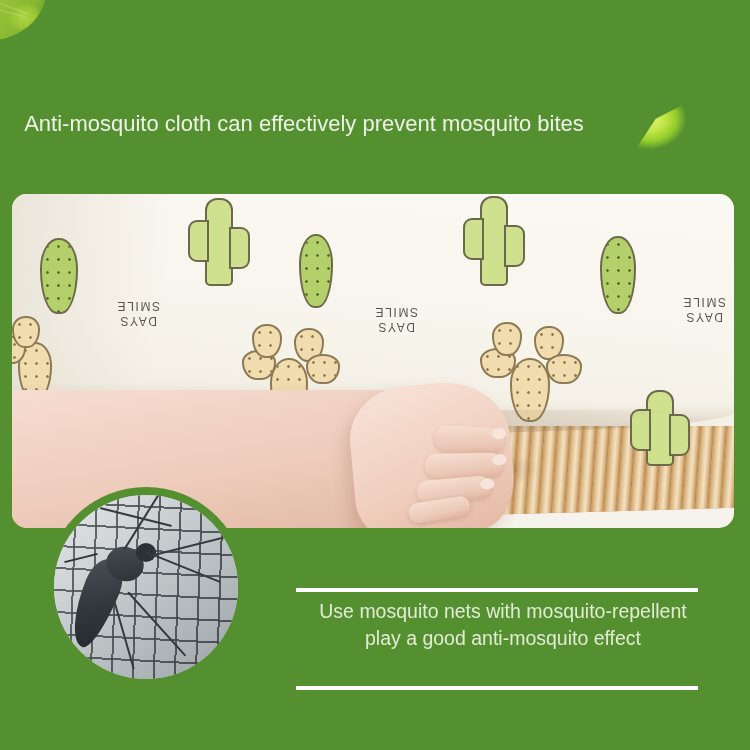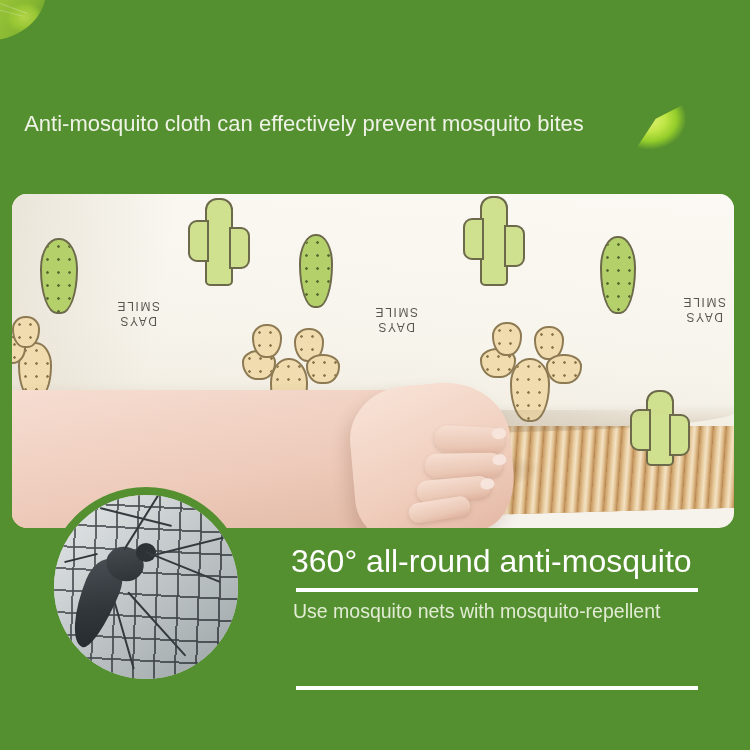--- a/index.html
+++ b/index.html
@@ -315,20 +315,21 @@
   .rule.top { top: 588px; }
   .rule.bottom { top: 686px; }
   .b-body {
     position: absolute;
     left: 293px; top: 598px;
     width: 420px;
     color: #e2ecd5;
     font-size: 19.5px;
     line-height: 27px;
     font-weight: 400;
+    text-align: center;
   }
   .b-body span { display: block; white-space: nowrap; }
 </style>
 </head>
 <body>
 
 <div id="poster">
 
   <div class="header">
     <div class="hdr-leaf-tl"></div>
@@ -453,20 +454,20 @@
     <div class="mosquito-head"></div>
     <div class="mosquito-prob"></div>
     <div class="leg" style="left:70px; top:54px; width:68px; transform:rotate(-58deg);"></div>
     <div class="leg" style="left:46px; top:12px; width:74px; transform:rotate(14deg);"></div>
     <div class="leg" style="left:92px; top:56px; width:80px; transform:rotate(22deg);"></div>
     <div class="leg" style="left:96px; top:60px; width:96px; transform:rotate(-14deg);"></div>
     <div class="leg" style="left:74px; top:96px; width:86px; transform:rotate(48deg);"></div>
     <div class="leg" style="left:60px; top:104px; width:72px; transform:rotate(74deg);"></div>
   </div>
 
-  <div class="b-heading">360° all-round anti-mosquito</div>
   <div class="rule top"></div>
   <div class="b-body">
     <span>Use mosquito nets with mosquito-repellent</span>
+    <span>play a good anti-mosquito effect</span>
   </div>
   <div class="rule bottom"></div>
 
 </div>
 
 </body></html>

